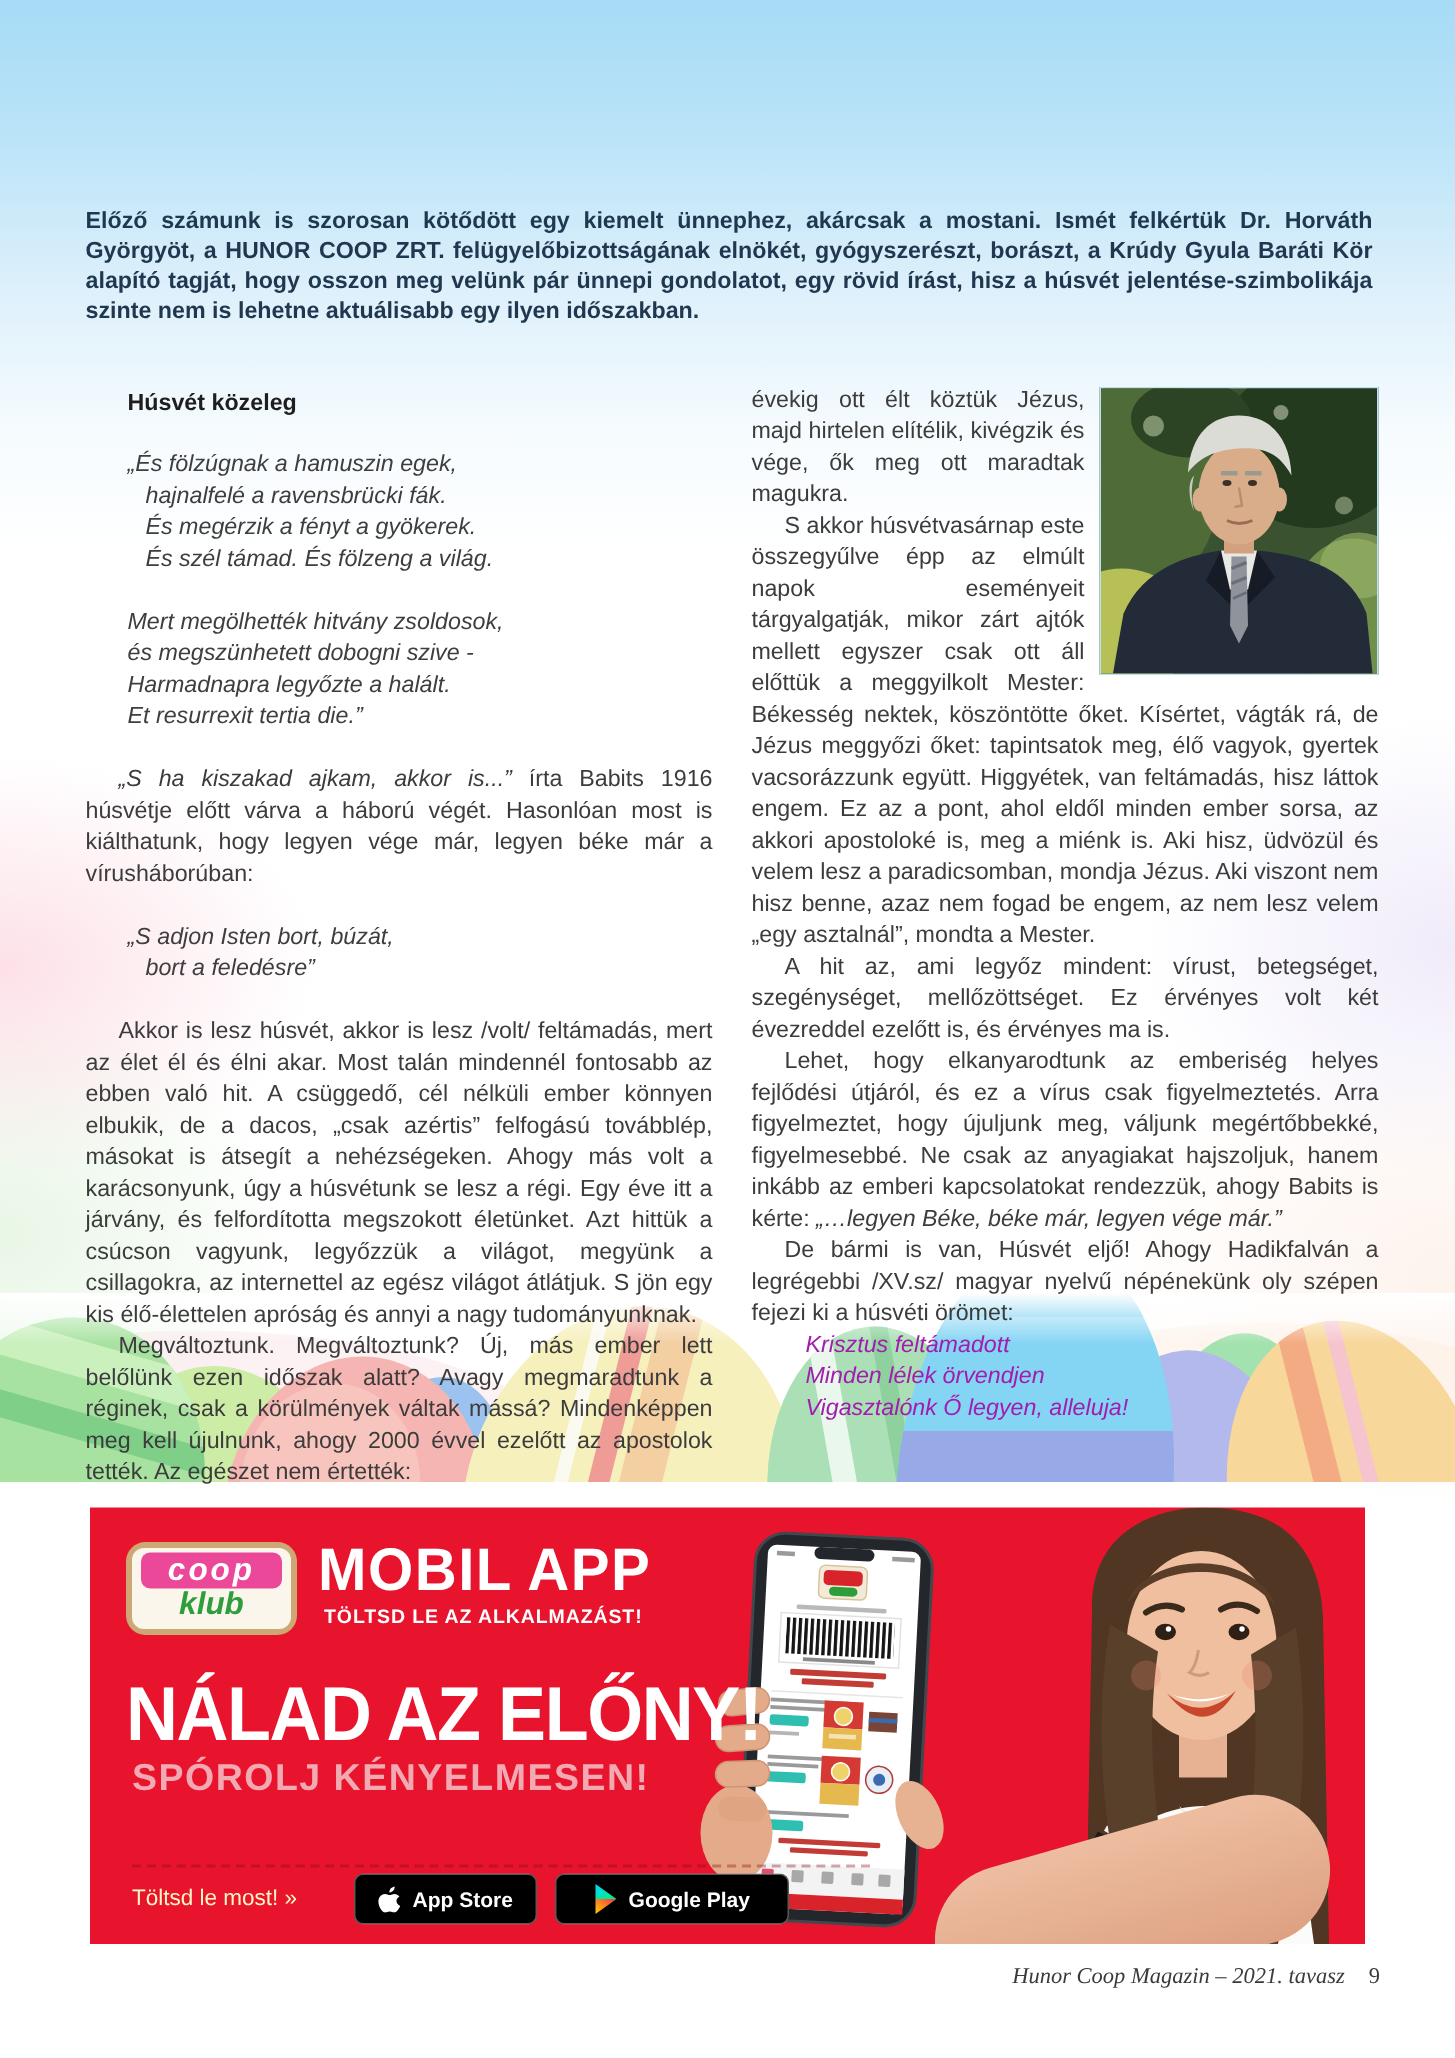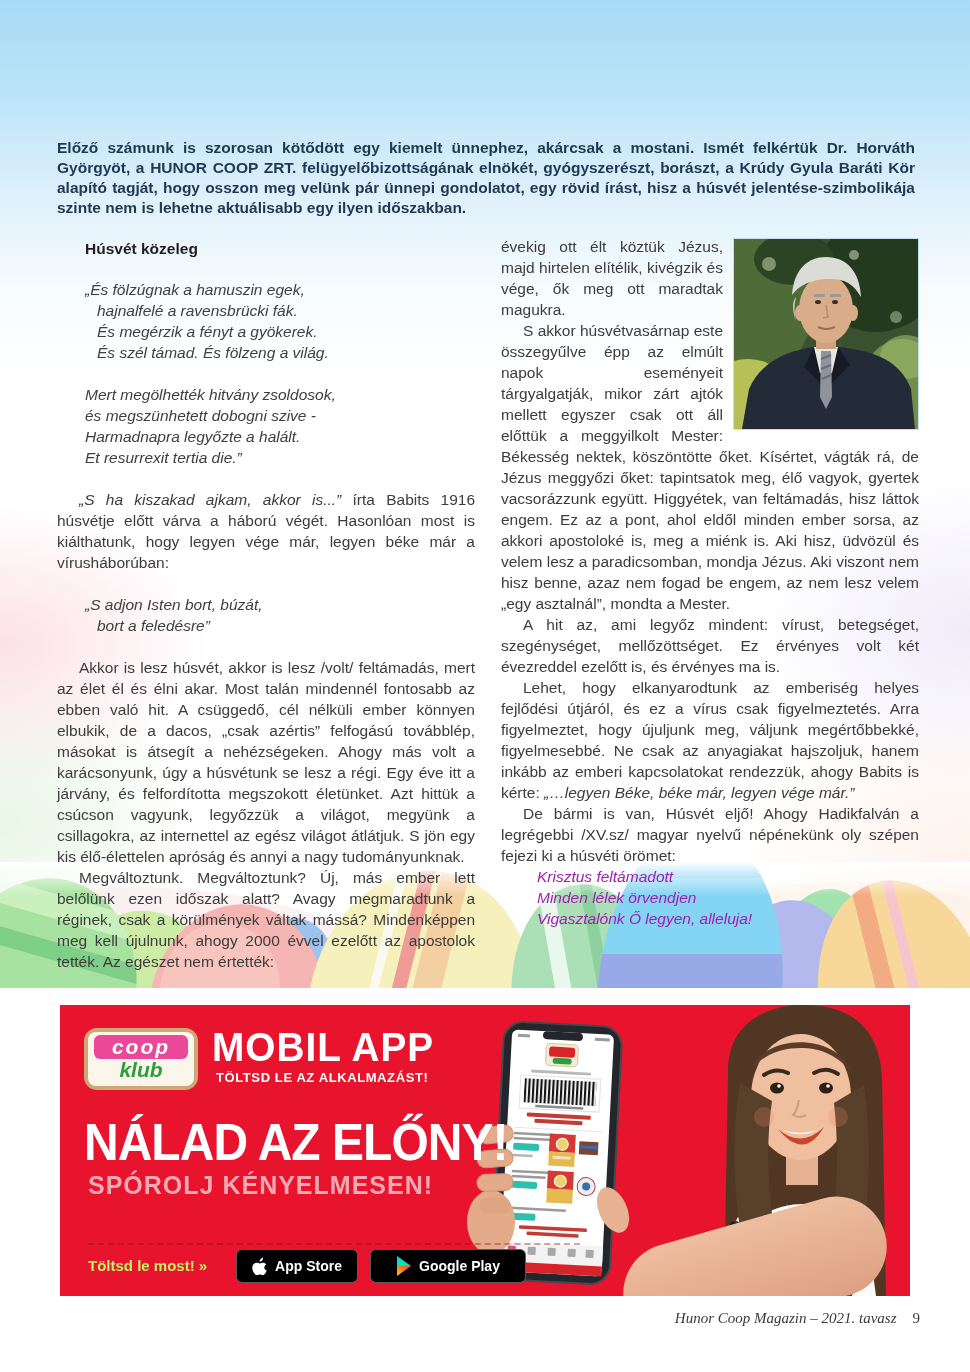--- a/index.html
+++ b/index.html
@@ -12,21 +12,21 @@
       radial-gradient(ellipse 280px 220px at 0% 60%, rgba(210,238,205,.5), transparent 70%),
       radial-gradient(ellipse 300px 220px at 100% 46%, rgba(224,216,244,.5), transparent 70%),
       radial-gradient(ellipse 340px 220px at 100% 62%, rgba(252,228,214,.45), transparent 70%),
       linear-gradient(180deg,#a6dbf6 0%,#bce4f8 7%,#ddf0fb 14%,#f6fbfe 21%,#ffffff 27%,#ffffff 100%);}
   .eggs{position:absolute;left:0;top:862px;width:970px;height:126px;}
   .page-title{position:absolute;left:0;top:62px;width:970px;margin:0;text-align:center;
     font-size:54px;font-weight:700;color:#1d1d1b;letter-spacing:0;}
   .page-title span{display:inline-block;transform:scaleX(.8);transform-origin:center;white-space:nowrap;}
   .intro{position:absolute;left:57px;top:138px;width:858px;margin:0;
     font-size:15.5px;line-height:20px;font-weight:700;color:#1f3850;text-align:justify;}
-  .columns{position:absolute;left:57px;top:236px;width:862px;display:flex;gap:26px;}
+  .columns{position:absolute;left:57px;top:256px;width:862px;display:flex;gap:26px;}
   .col{width:424px;}
   .col h3{margin:4px 0 20px 28px;font-size:15.5px;color:#1e1e1e;}
   .poem{font-style:italic;color:#3e3e3e;font-size:15.5px;line-height:21px;margin:0 0 21px 28px;}
   .poem.first{margin-top:21px;}
   .poem .l2{margin-left:12px;}
   .body{margin:0;font-size:15.5px;line-height:21px;color:#3c3c3c;text-align:justify;}
   .indent{text-indent:22px;}
   .it{font-style:italic;}
   .hymn{font-style:italic;color:#a21caf;font-size:15.5px;line-height:21px;margin-left:36px;}
   .portrait{float:right;width:184px;height:190px;margin:2px 0 6px 10px;
@@ -46,21 +46,21 @@
   .klub{color:#2e9e3c;font-style:italic;font-weight:700;font-size:21px;line-height:23px;display:block;margin-top:-1px;}
   .ad-title{position:absolute;left:152px;top:20px;font-size:40px;font-weight:700;color:#fff;
     letter-spacing:1px;z-index:4;transform:scaleX(.97);transform-origin:left;}
   .ad-subtitle{position:absolute;left:156px;top:65px;font-size:13px;font-weight:700;color:#fff;
     letter-spacing:.6px;z-index:4;}
   .ad-headline{position:absolute;left:24px;top:108px;font-size:51px;font-weight:700;color:#fff;
     letter-spacing:-1px;z-index:4;transform:scaleX(.94);transform-origin:left;white-space:nowrap;}
   .ad-subheadline{position:absolute;left:28px;top:166px;font-size:25px;font-weight:700;color:#f2a9b2;
     letter-spacing:1px;z-index:4;}
   .cta-line{position:absolute;left:28px;top:238px;width:492px;border-top:2px dashed rgba(130,5,20,.35);z-index:4;}
-  .cta{position:absolute;left:28px;top:252px;font-size:15px;font-weight:700;color:#bef264;z-index:4;}
+  .cta{position:absolute;left:28px;top:252px;font-size:15px;font-weight:400;color:#fef9c3;z-index:4;}
   .store-btn{position:absolute;top:244px;height:34px;background:#000;border:1px solid rgba(255,255,255,.35);
     border-radius:6px;display:flex;align-items:center;justify-content:center;gap:7px;z-index:4;
     color:#fff;font-size:14px;font-weight:700;box-sizing:border-box;cursor:pointer;}
   .store-btn.apple{left:176px;width:122px;}
   .store-btn.gplay{left:310px;width:156px;}
   .footer{position:absolute;top:1310px;left:0;width:920px;text-align:right;
     font-family:"Liberation Serif",serif;font-size:15px;color:#3a3a3a;}
   .footer .mag{font-style:italic;margin-right:16px;}
   .footer .pagenum{font-style:normal;}
 </style>

